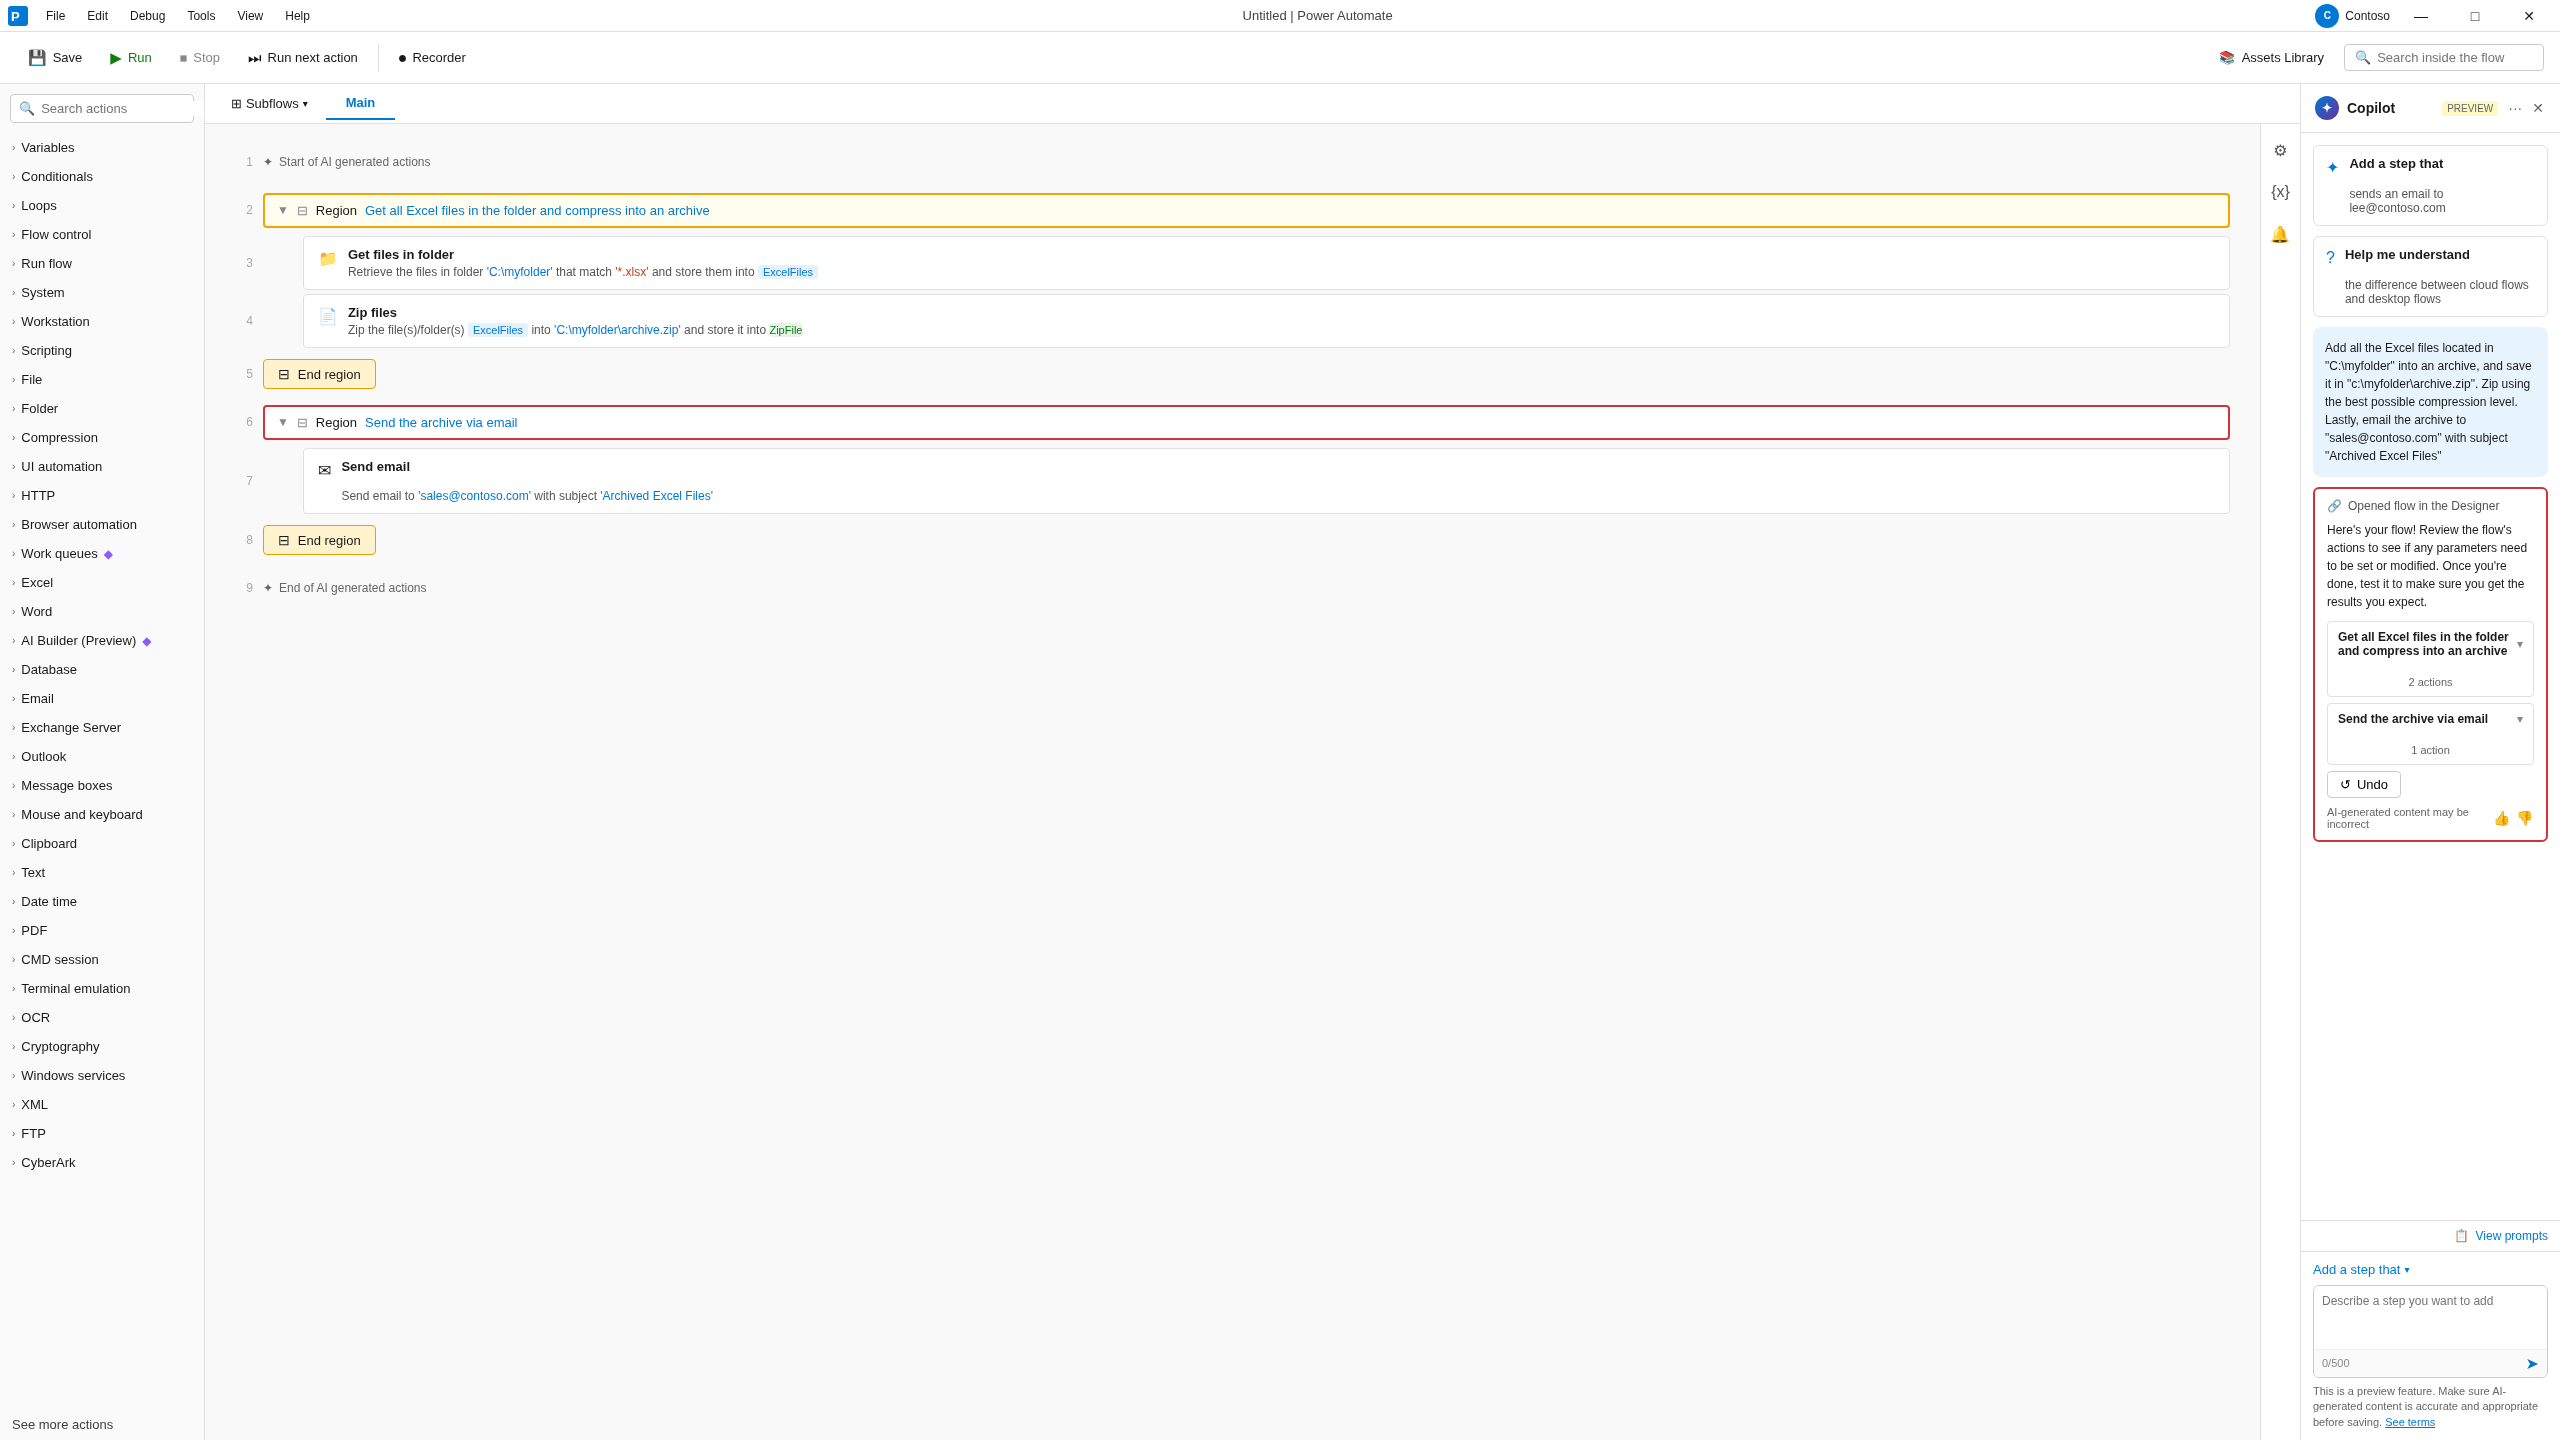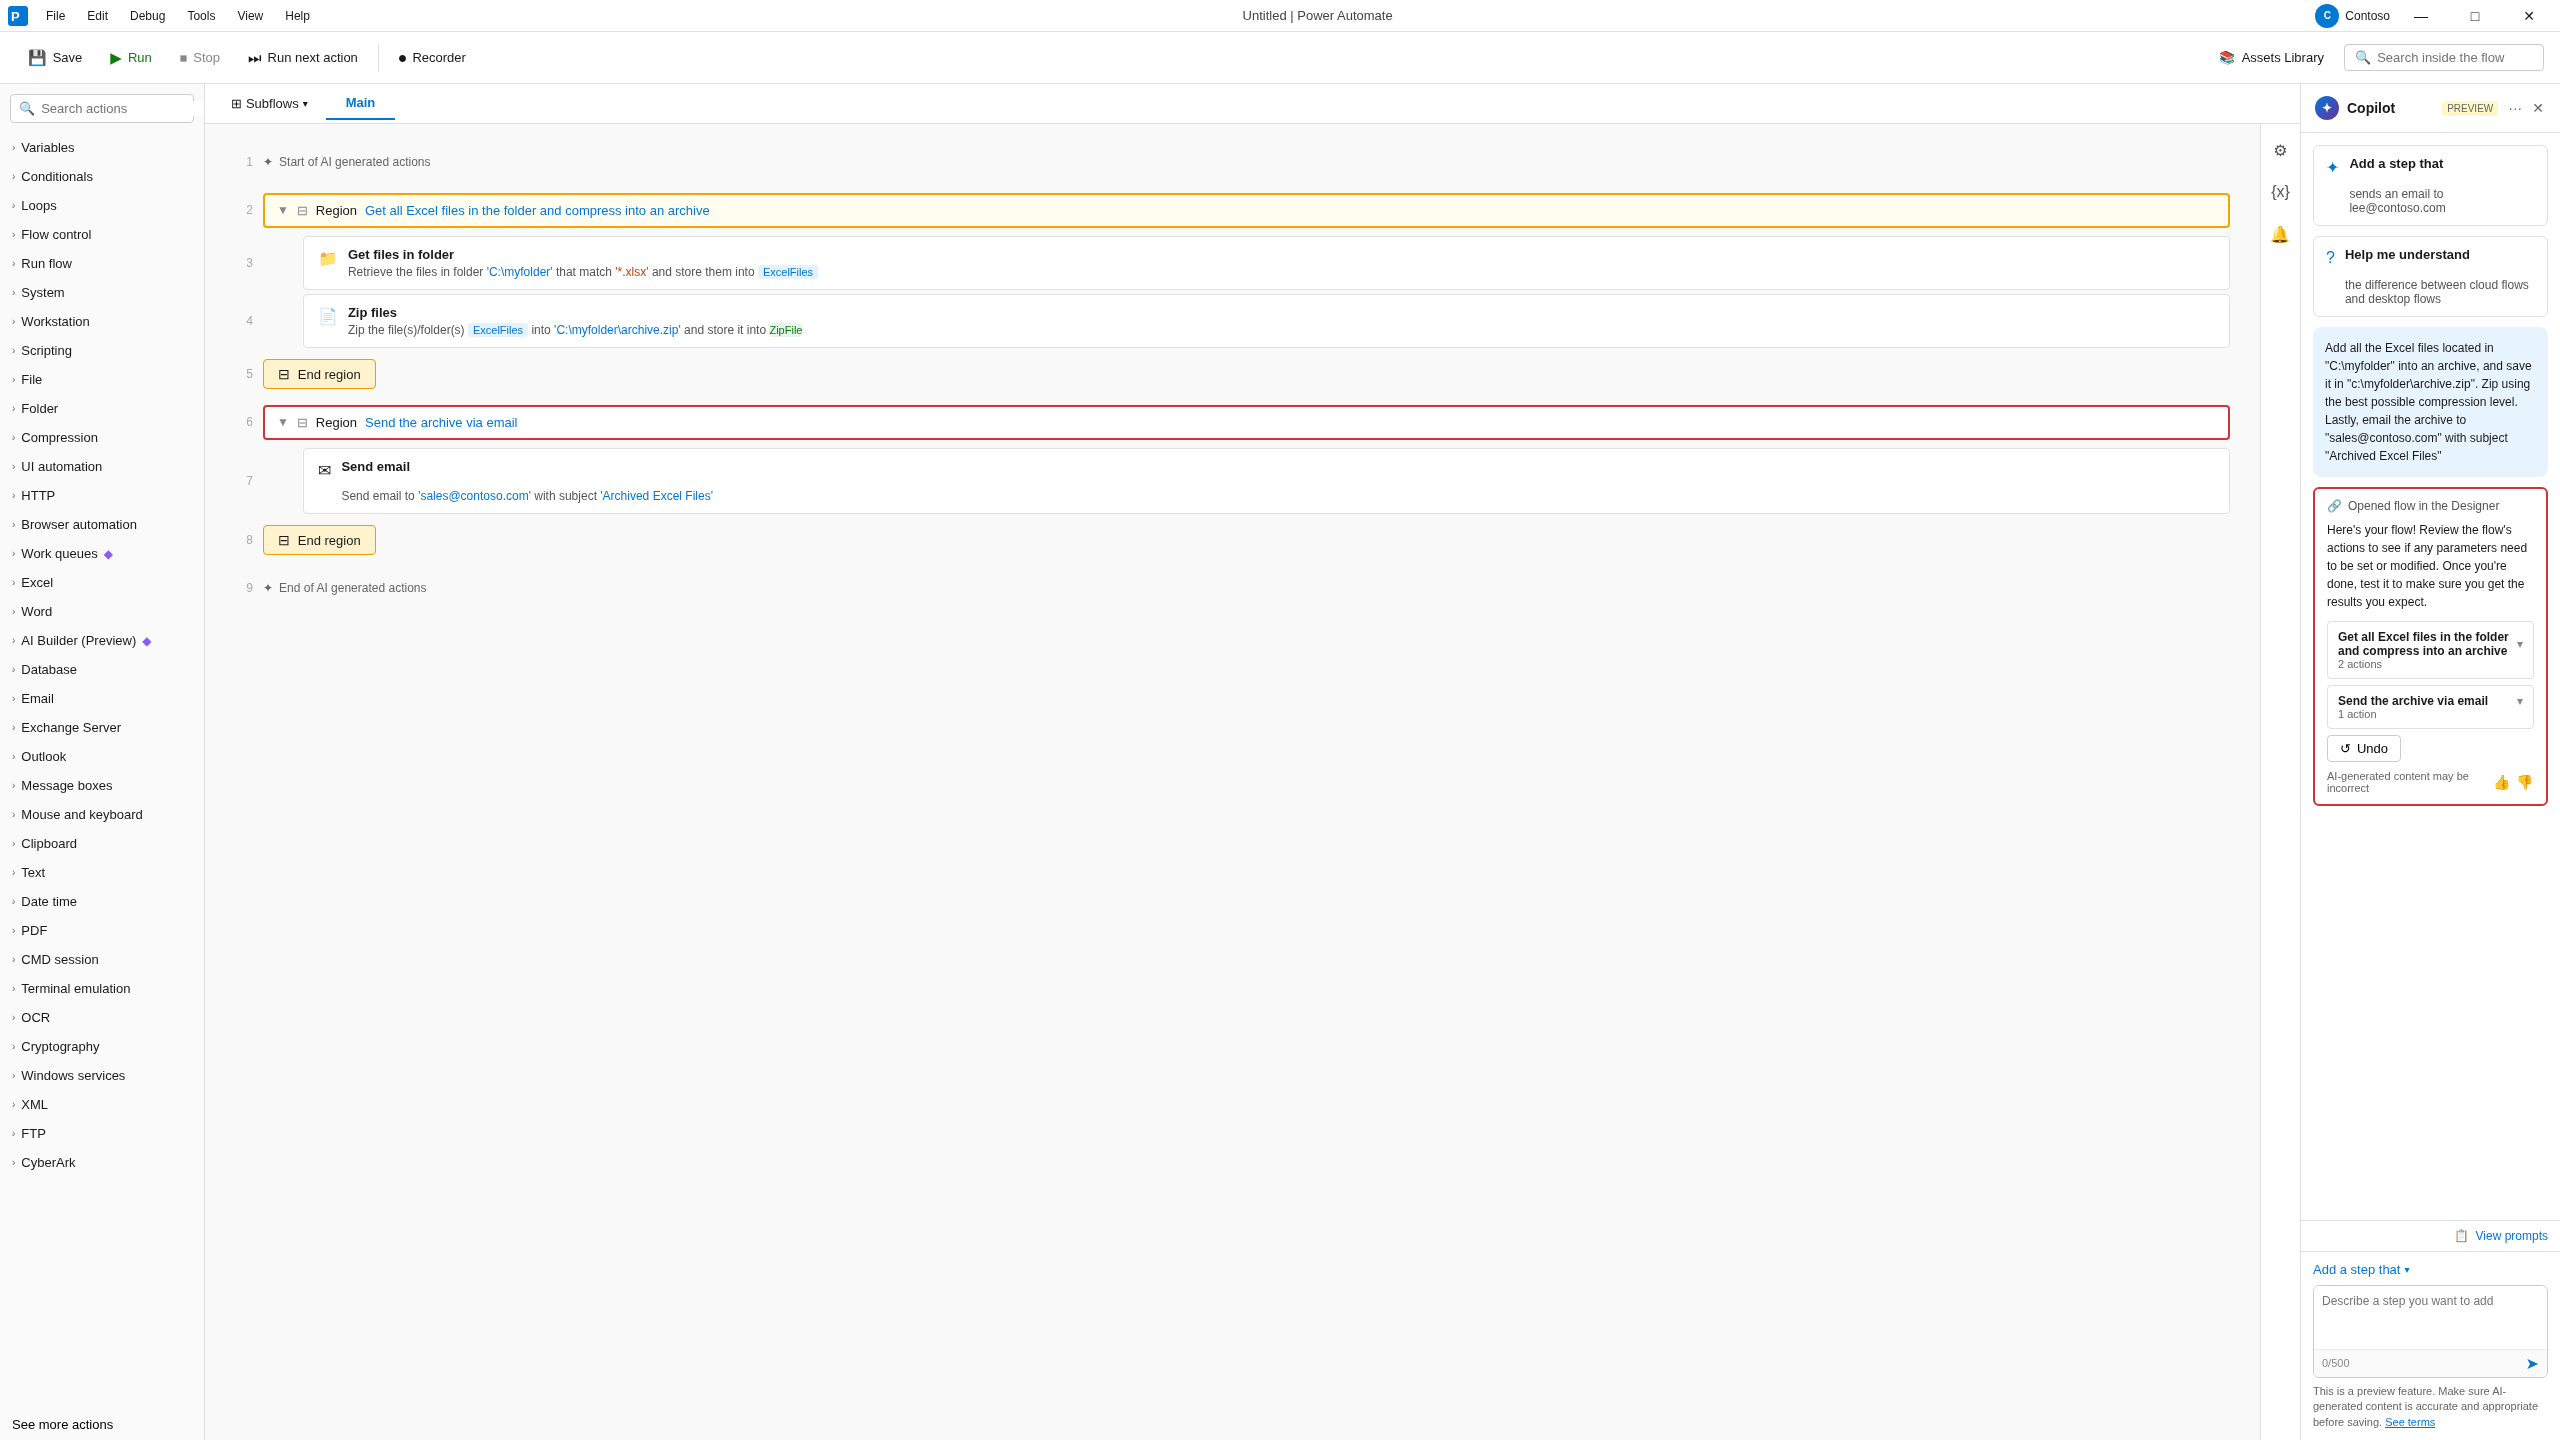--- a/index.html
+++ b/index.html
@@ -29,21 +29,21 @@
 
     
     .sidebar { width: 205px; background: #fafafa; border-right: 1px solid #e0e0e0; display: flex; flex-direction: column; overflow: hidden; }
     .sidebar-search { padding: 10px 10px 6px; }
     .sidebar-search-box { display: flex; align-items: center; gap: 6px; border: 1px solid #ccc; border-radius: 4px; padding: 6px 8px; background: #fff; }
     .sidebar-search-box input { border: none; outline: none; font-size: 13px; flex: 1; }
     .sidebar-items { flex: 1; overflow-y: auto; padding: 4px 0; }
     .sidebar-item { display: flex; align-items: center; gap: 6px; padding: 7px 12px; cursor: pointer; font-size: 13px; color: #1a1a1a; }
     .sidebar-item .arrow { font-size: 10px; color: #666; }
     .sidebar-item .premium-icon { color: #8b5cf6; font-size: 12px; }
-    .sidebar-more { padding: 8px 12px; color: #000000; cursor: pointer; font-size: 13px; }
+    .sidebar-more { padding: 8px 12px; color: #404040; cursor: pointer; font-size: 13px; }
 
     
     .flow-area { flex: 1; display: flex; flex-direction: column; overflow: hidden; background: #f9f9f9; }
     .flow-tabs { display: flex; align-items: center; background: #fff; border-bottom: 1px solid #e0e0e0; padding: 0 16px; height: 40px; }
     .subflows-btn { display: flex; align-items: center; gap: 4px; padding: 6px 10px; border: none; background: transparent; cursor: pointer; font-size: 13px; border-radius: 4px; color: #1a1a1a; margin-right: 8px; }
     .flow-tab { padding: 8px 20px; border-bottom: 2px solid #0078d4; font-size: 13px; font-weight: 600; color: #0078d4; cursor: pointer; }
     .start-end-label { font-size: 12px; color: #666; display: flex; align-items: center; gap: 6px; }
 
     
     .copilot-panel { width: 260px; background: #fff; border-left: 1px solid #e0e0e0; display: flex; flex-direction: column; }
@@ -58,21 +58,21 @@
     .copilot-suggestion-icon { font-size: 16px; color: #0078d4; flex-shrink: 0; margin-top: 2px; }
     .copilot-suggestion-text .title { font-weight: 600; font-size: 13px; }
     .copilot-suggestion-text .sub { font-size: 12px; color: #555; margin-top: 16px; }
     .copilot-message-box { background: #e8f4fd; border-radius: 8px; padding: 12px; font-size: 12px; line-height: 1.5; color: #1a1a1a; }
     .copilot-opened-flow { border: 2px solid #d13438; border-radius: 6px; padding: 10px 12px; }
     .copilot-opened-flow-header { display: flex; align-items: center; gap: 6px; font-size: 12px; color: #555; margin-bottom: 8px; }
     .copilot-flow-desc { font-size: 12px; line-height: 1.5; color: #1a1a1a; margin-bottom: 10px; }
     .copilot-flow-group { border: 1px solid #e0e0e0; border-radius: 4px; padding: 8px 10px; margin-bottom: 6px; cursor: pointer; }
     .copilot-flow-group-header { display: flex; align-items: center; justify-content: space-between; }
     .copilot-flow-group-title { font-size: 12px; font-weight: 600; }
-    .copilot-flow-group-count { font-size: 11px; color: #666; margin-top: 0; }
+    .copilot-flow-group-count { font-size: 11px; color: #666; margin-top: 18px; text-align: center; }
     .copilot-undo { display: flex; align-items: center; gap: 6px; border: 1px solid #ccc; border-radius: 4px; padding: 5px 12px; cursor: pointer; font-size: 13px; background: #fff; margin-top: 4px; width: fit-content; }
     .copilot-ai-notice { font-size: 11px; color: #666; display: flex; align-items: center; justify-content: space-between; margin-top: 8px; }
     .copilot-feedback { display: flex; gap: 6px; }
     .copilot-feedback button { background: none; border: none; cursor: pointer; color: #666; font-size: 14px; }
     .copilot-view-prompts { display: flex; align-items: center; gap: 6px; justify-content: flex-end; padding: 8px 12px; border-top: 1px solid #e0e0e0; font-size: 12px; color: #0078d4; cursor: pointer; }
     .copilot-footer { border-top: 1px solid #e0e0e0; padding: 10px 12px; }
     .copilot-add-step { display: flex; align-items: center; gap: 4px; font-size: 13px; color: #0078d4; cursor: pointer; margin-bottom: 8px; font-weight: 500; }
     .copilot-input-area { border: 1px solid #ccc; border-radius: 6px; overflow: hidden; }
     .copilot-input-area textarea { width: 100%; border: none; outline: none; padding: 8px; font-size: 12px; resize: none; font-family: 'Segoe UI', sans-serif; height: 60px; }
     .copilot-input-footer { display: flex; align-items: center; justify-content: space-between; padding: 4px 8px; border-top: 1px solid #eee; background: #fafafa; }

